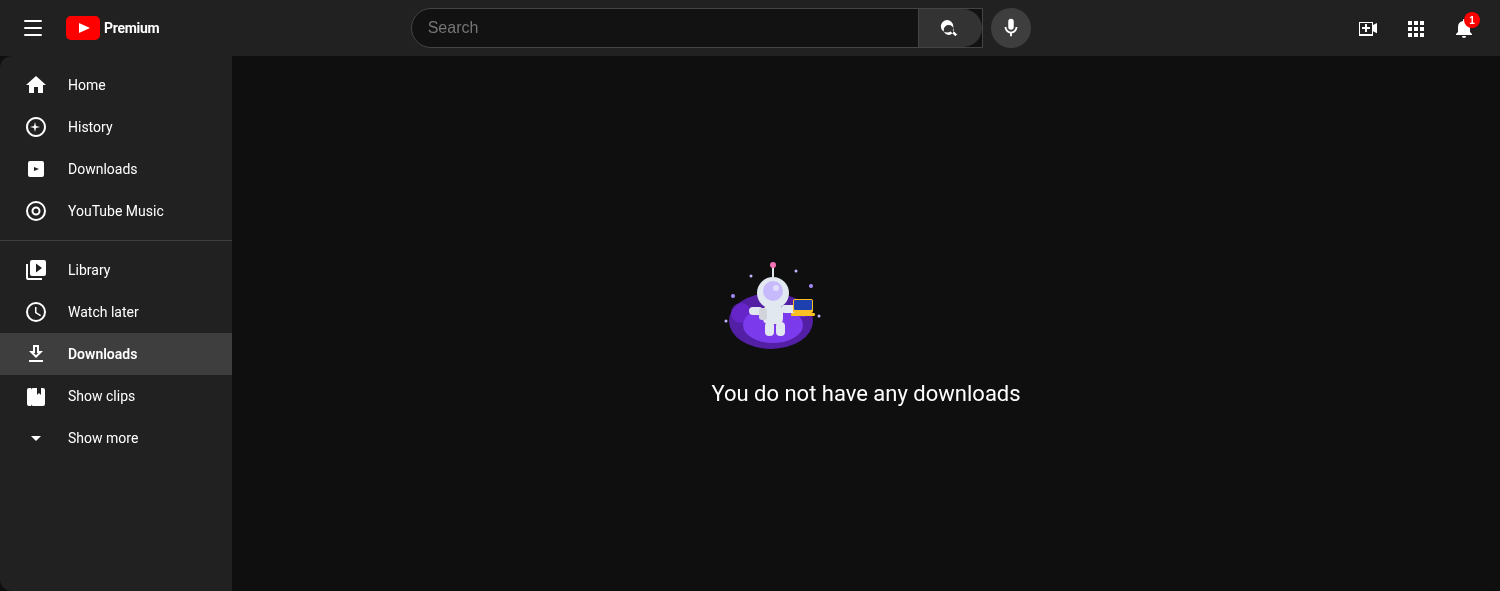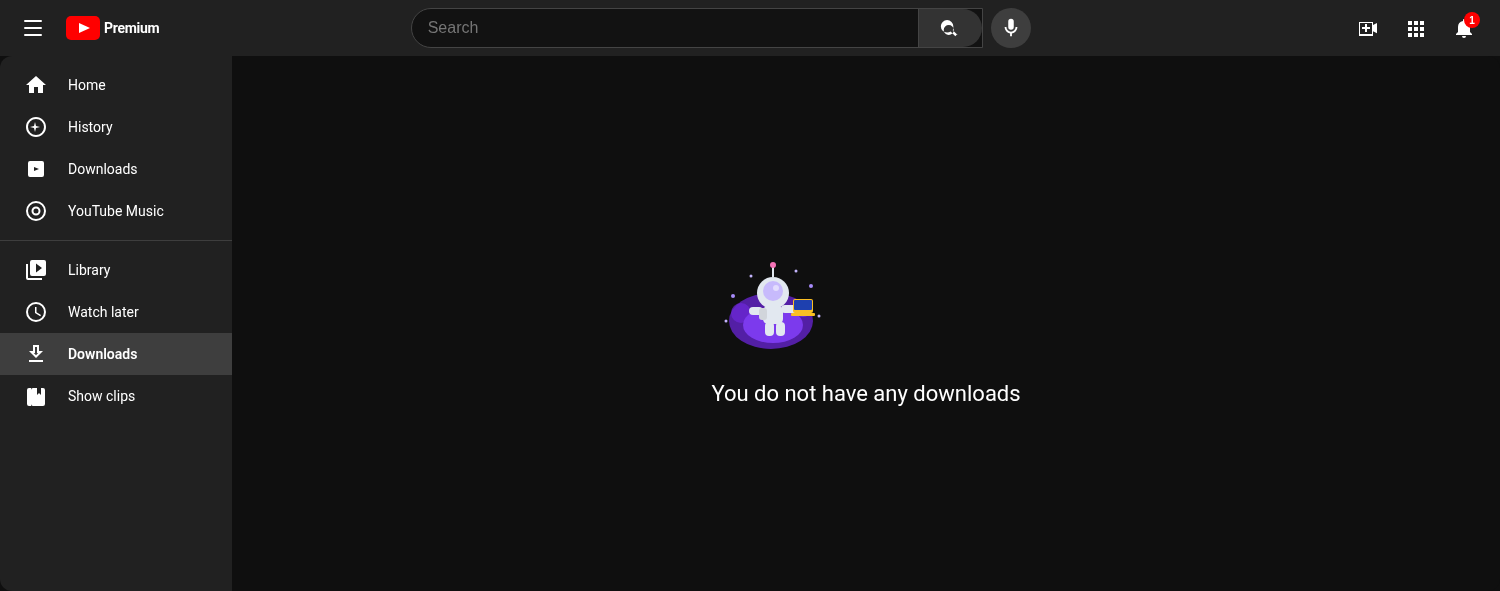--- a/index.html
+++ b/index.html
@@ -362,20 +362,28 @@
 
     <a class="nav-item">
       <span class="nav-icon">
         <svg width="24" height="24" viewBox="0 0 24 24" fill="#fff">
             <path d="M17 4v7l-2-2-2 2V4H9a2 2 0 0 0-2 2v14a2 2 0 0 0 2 2h10a2 2 0 0 0 2-2V6a2 2 0 0 0-2-2h-2zM7 4H5a2 2 0 0 0-2 2v14a2 2 0 0 0 2 2h2V4z"></path>
           </svg>
       </span>
       <span class="nav-label">Show clips</span>
     </a>
 
+    <a class="nav-item">
+      <span class="nav-icon">
+        <svg width="24" height="24" viewBox="0 0 24 24" fill="#fff">
+            <path d="M7 10l5 5 5-5z"></path>
+          </svg>
+      </span>
+      <span class="nav-label">Show more</span>
+    </a>
 
   </nav>
 
   <div class="content">
     <div class="empty-state">
 
       <svg class="astronaut-illustration" viewBox="0 0 120 120" xmlns="http://www.w3.org/2000/svg">
 
         <ellipse cx="60" cy="80" rx="42" ry="28" fill="#5b21b6" opacity="0.9"></ellipse>
         <circle cx="30" cy="72" r="10" fill="#6d28d9" opacity="0.7"></circle>

